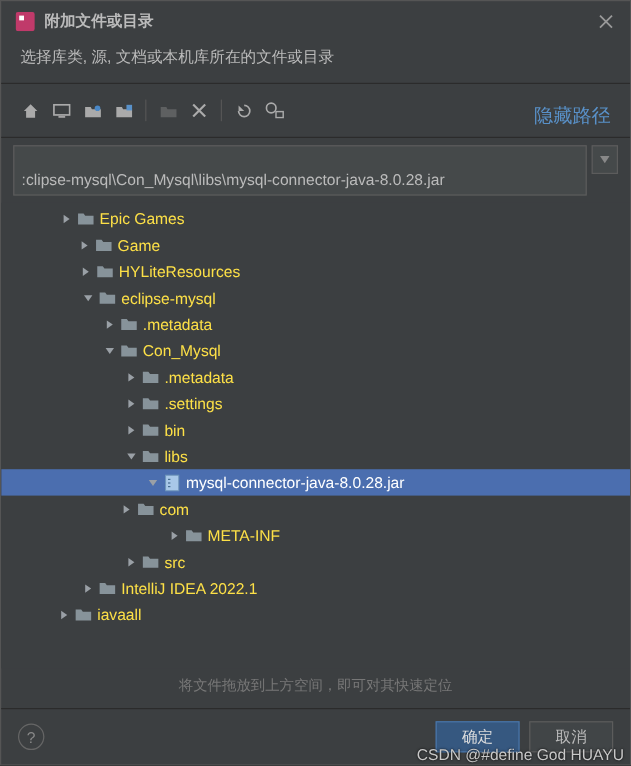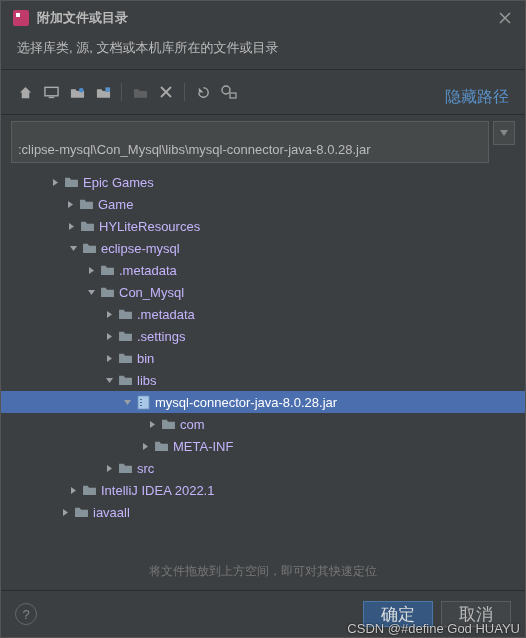--- a/index.html
+++ b/index.html
@@ -16,27 +16,27 @@
 .toolbar .link { color: #5991c9; cursor: pointer; font-size: 16px; padding-right: 4px; margin-top: 11px; }
 .pathrow { display: flex; padding: 6px 10px; gap: 4px; }
 .pathrow .pathinput { flex: 1; background: #45494a; border: 1px solid #5c5c5c; color: #bbb; padding: 20px 6px; font-size: 13px; height: 24px; overflow: hidden; white-space: nowrap; }
 .pathrow .histbtn { width: 22px; height: 24px; background: #45494a; border: 1px solid #5c5c5c; display: flex; align-items: center; justify-content: center; cursor: pointer; color: #888; }
 .tree { flex: 1; overflow: auto; padding: 2px 0; background: #3c3f41; }
 .node { display: flex; align-items: center; height: 22px; cursor: pointer; white-space: nowrap; }
 .node.selected { background: #4b6eaf; color: #fff; }
 .arrow { width: 16px; height: 16px; display: inline-flex; align-items: center; justify-content: center; flex-shrink: 0; }
 .arrow svg { display: block; }
 .ficon { width: 16px; height: 16px; display: inline-flex; align-items: center; justify-content: center; flex-shrink: 0; margin-right: 4px; }
-.nlabel { color: #c4b5fd; }
+.nlabel { color: #fde047; }
 .node.selected .nlabel { color: #fff; }
 .hint { text-align: center; color: #777; font-size: 12px; padding: 6px 0 10px 0; }
 .footer { display: flex; align-items: center; padding: 10px 14px; gap: 8px; border-top: 1px solid #2b2b2b; position: relative; }
 .footer .help { width: 22px; height: 22px; border: 1px solid #666; border-radius: 50%; display: flex; align-items: center; justify-content: center; color: #888; cursor: pointer; }
 .footer .fspacer { flex: 1; }
-.footer .btn { min-width: 70px; height: 26px; display: inline-flex; align-items: center; justify-content: center; cursor: pointer; font-size: 17px; padding: 0 14px; }
+.footer .btn { min-width: 70px; height: 26px; display: inline-flex; align-items: center; justify-content: center; cursor: pointer; font-size: 13px; padding: 0 14px; }
 .footer .btn.primary { background: #365880; border: 1px solid #4a76a8; color: #ddd; }
 .footer .btn.secondary { background: #414547; border: 1px solid #5c5c5c; color: #bbb; }
 .watermark { position: absolute; right: 6px; bottom: 2px; color: #c9c9c9; font-size: 13px; text-shadow: 0 0 2px #000; pointer-events: none; }
 </style>
 </head>
 <body>
 
 <div class="dialog">
   <div class="titlebar">
     <span class="icon-box">
@@ -256,21 +256,21 @@
         <span class="ficon">
           <svg width="13" height="15" viewBox="0 0 13 15">
             <rect x="1" y="1" width="11" height="13" fill="#a9c8e8" stroke="#6e95b8" stroke-width="0.8"></rect>
             <rect x="3" y="4" width="2" height="1" fill="#476d91"></rect>
             <rect x="3" y="7" width="2" height="1" fill="#476d91"></rect>
             <rect x="3" y="10" width="2" height="1" fill="#476d91"></rect>
           </svg>
         </span>
         <span class="nlabel">mysql-connector-java-8.0.28.jar</span>
       </div>
-      <div class="node" style="padding-left: 96px; margin-left: 47px;">
+      <div class="node" style="padding-left: 96px;">
         <span class="arrow">
           <svg width="9" height="9" viewBox="0 0 9 9">
             <path d="M2 1 L7 4.5 L2 8 Z" fill="#9aa0a6"></path>
           </svg>
         </span>
         <span class="ficon">
           <svg width="15" height="12" viewBox="0 0 16 13">
             <path d="M1 2 L6 2 L7.5 4 L15 4 L15 12 L1 12 Z" fill="#87939a"></path>
           </svg>
         </span>
@@ -308,21 +308,21 @@
             <path d="M2 1 L7 4.5 L2 8 Z" fill="#9aa0a6"></path>
           </svg>
         </span>
         <span class="ficon">
           <svg width="15" height="12" viewBox="0 0 16 13">
             <path d="M1 2 L6 2 L7.5 4 L15 4 L15 12 L1 12 Z" fill="#87939a"></path>
           </svg>
         </span>
         <span class="nlabel">IntelliJ IDEA 2022.1</span>
       </div>
-      <div class="node" style="padding-left: 56px;">
+      <div class="node" style="padding-left: 44px;">
         <span class="arrow">
           <svg width="9" height="9" viewBox="0 0 9 9">
             <path d="M2 1 L7 4.5 L2 8 Z" fill="#9aa0a6"></path>
           </svg>
         </span>
         <span class="ficon">
           <svg width="15" height="12" viewBox="0 0 16 13">
             <path d="M1 2 L6 2 L7.5 4 L15 4 L15 12 L1 12 Z" fill="#87939a"></path>
           </svg>
         </span>

